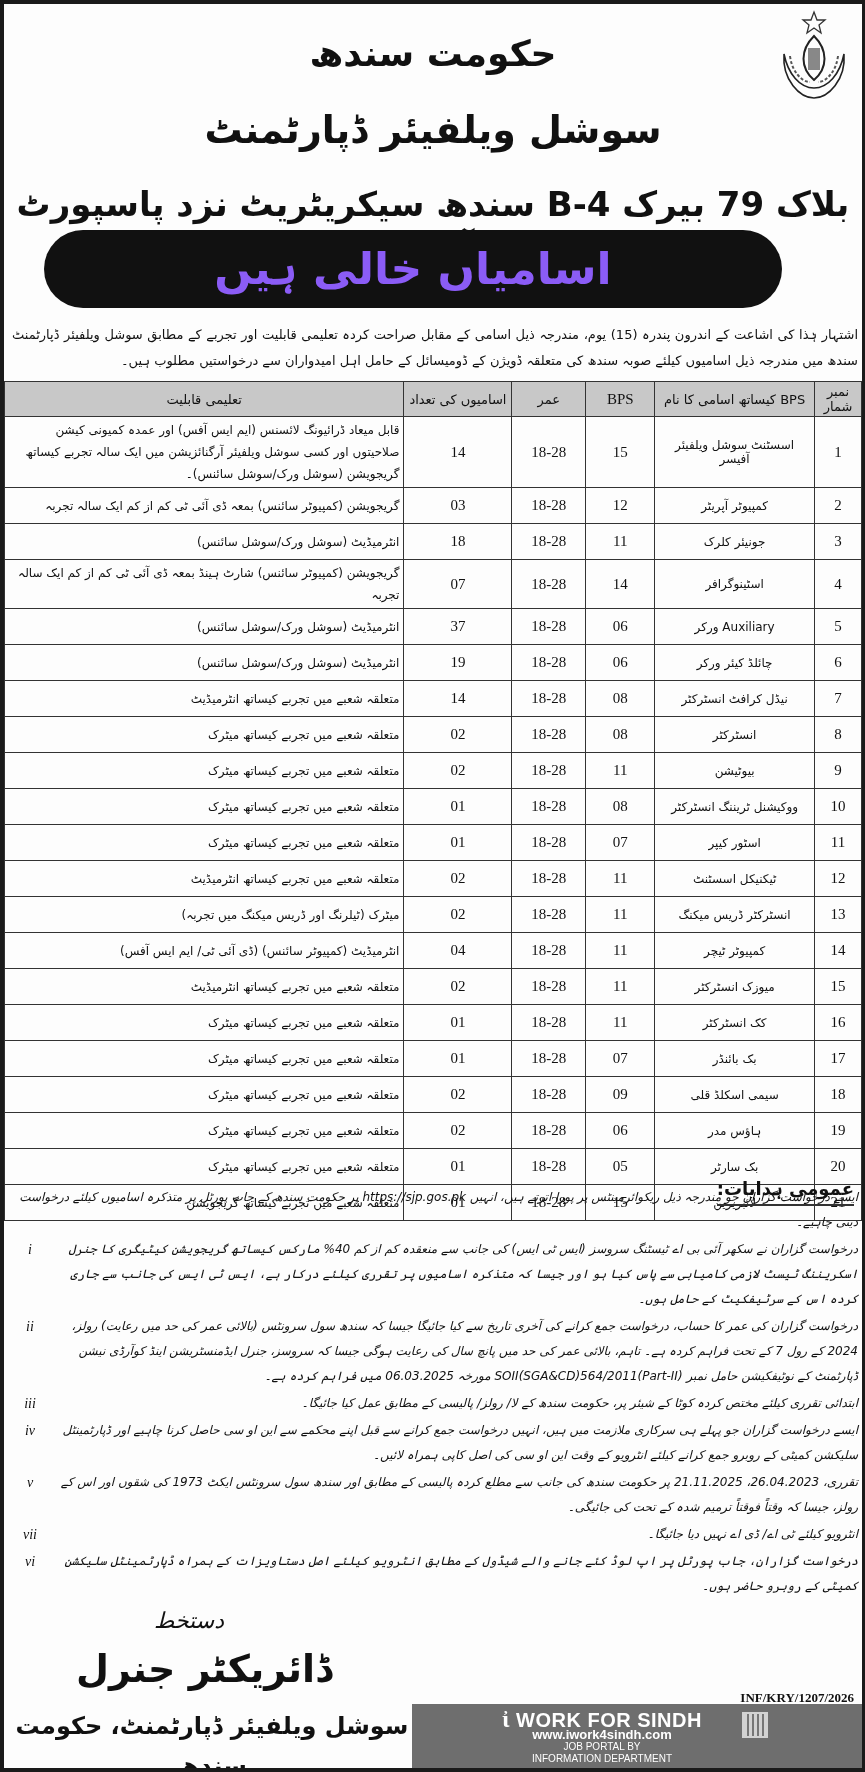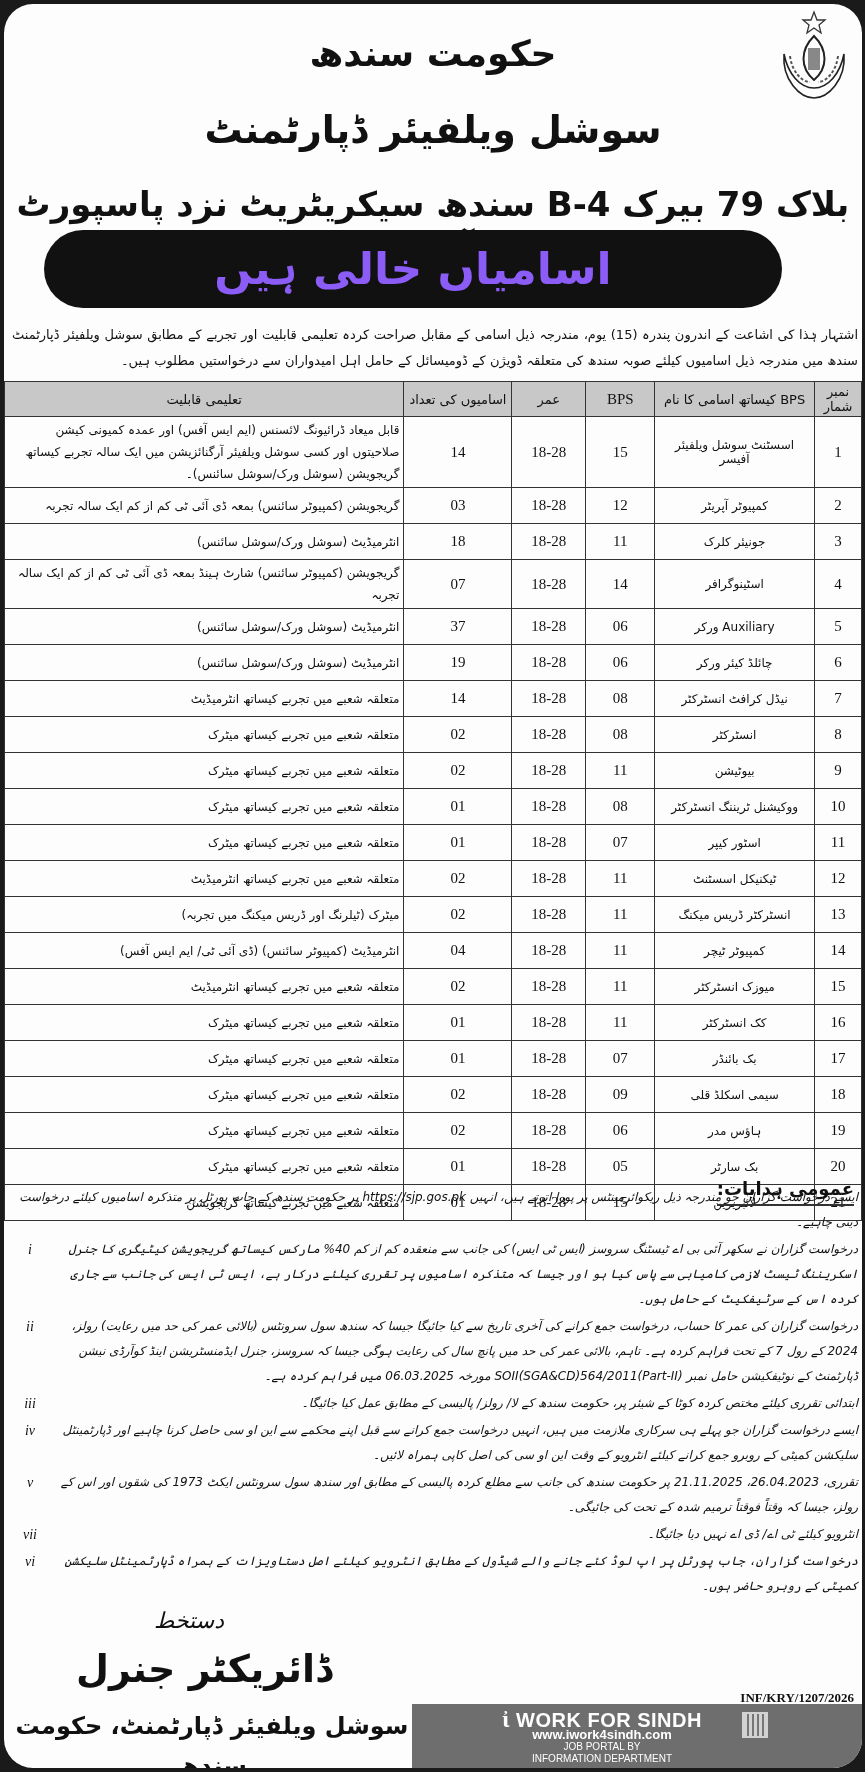--- a/index.html
+++ b/index.html
@@ -1,20 +1,20 @@
 <!DOCTYPE html>
 <html><head>
 <meta charset="utf-8">
 <style>
   * { box-sizing: border-box; margin: 0; padding: 0; }
   html, body { width: 865px; height: 1772px; background: #1a1a1a; overflow: hidden; }
   body { font-family: "DejaVu Sans", sans-serif; color: #111; }
   .page {
     position: absolute; left: 4px; top: 4px; width: 858px; height: 1764px;
-    background: #fdfdfd; overflow: hidden; border-radius: 29px;
+    background: #fdfdfd; overflow: hidden;
   }
   .rtl { direction: rtl; unicode-bidi: embed; }
 
   
   .h-title { position: absolute; left: 0; width: 858px; text-align: center; font-weight: bold; color: #111; }
   .h1 { top: 28px; font-size: 36px; line-height: 44px; }
   .h2 { top: 104px; font-size: 38px; line-height: 44px; }
   .h3 { top: 178px; font-size: 34px; line-height: 44px; }
   .logo { position: absolute; right: 10px; top: 6px; width: 76px; height: 92px; }
   .banner {

